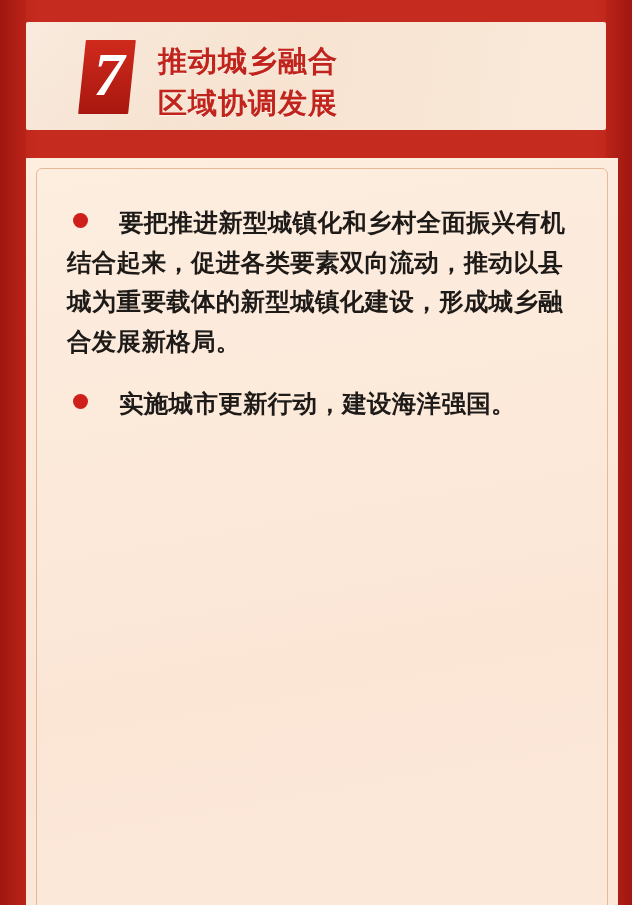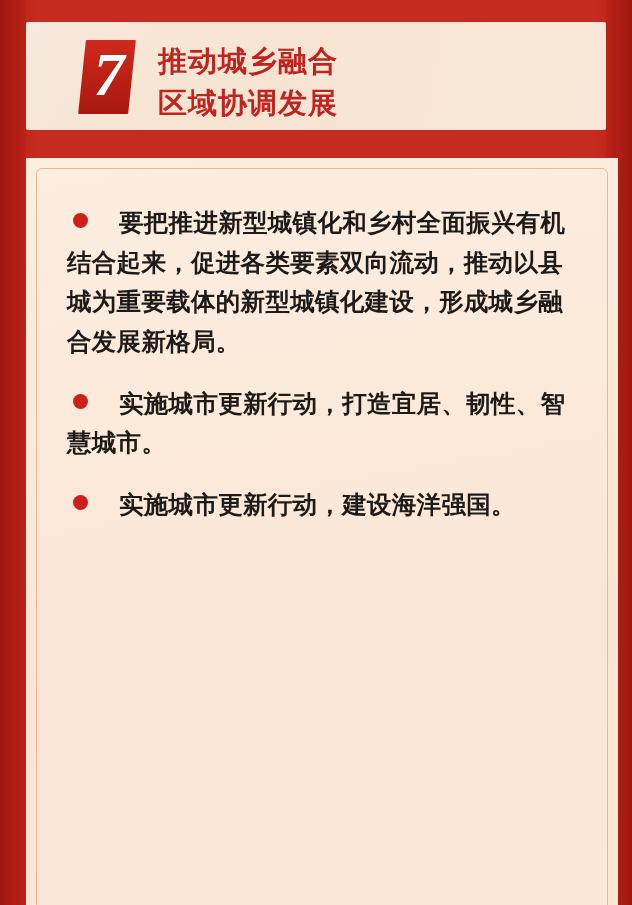--- a/index.html
+++ b/index.html
@@ -160,24 +160,20 @@
   </div>
 
   <div class="card-outer">
     <div class="card-inner">
 
       <div class="bullet-item">
         <span class="bullet-dot"></span>
         <div class="bullet-text">要把推进新型城镇化和乡村全面振兴有机结合起来，促进各类要素双向流动，推动以县城为重要载体的新型城镇化建设，形成城乡融合发展新格局。</div>
       </div>
 
-      <div class="bullet-item">
-        <span class="bullet-dot"></span>
-        <div class="bullet-text">实施城市更新行动，打造宜居、韧性、智慧城市。</div>
-      </div>
 
 
 
       <div class="bullet-item">
         <span class="bullet-dot"></span>
         <div class="bullet-text">实施城市更新行动，建设海洋强国。</div>
       </div>
 
     </div>
   </div>

